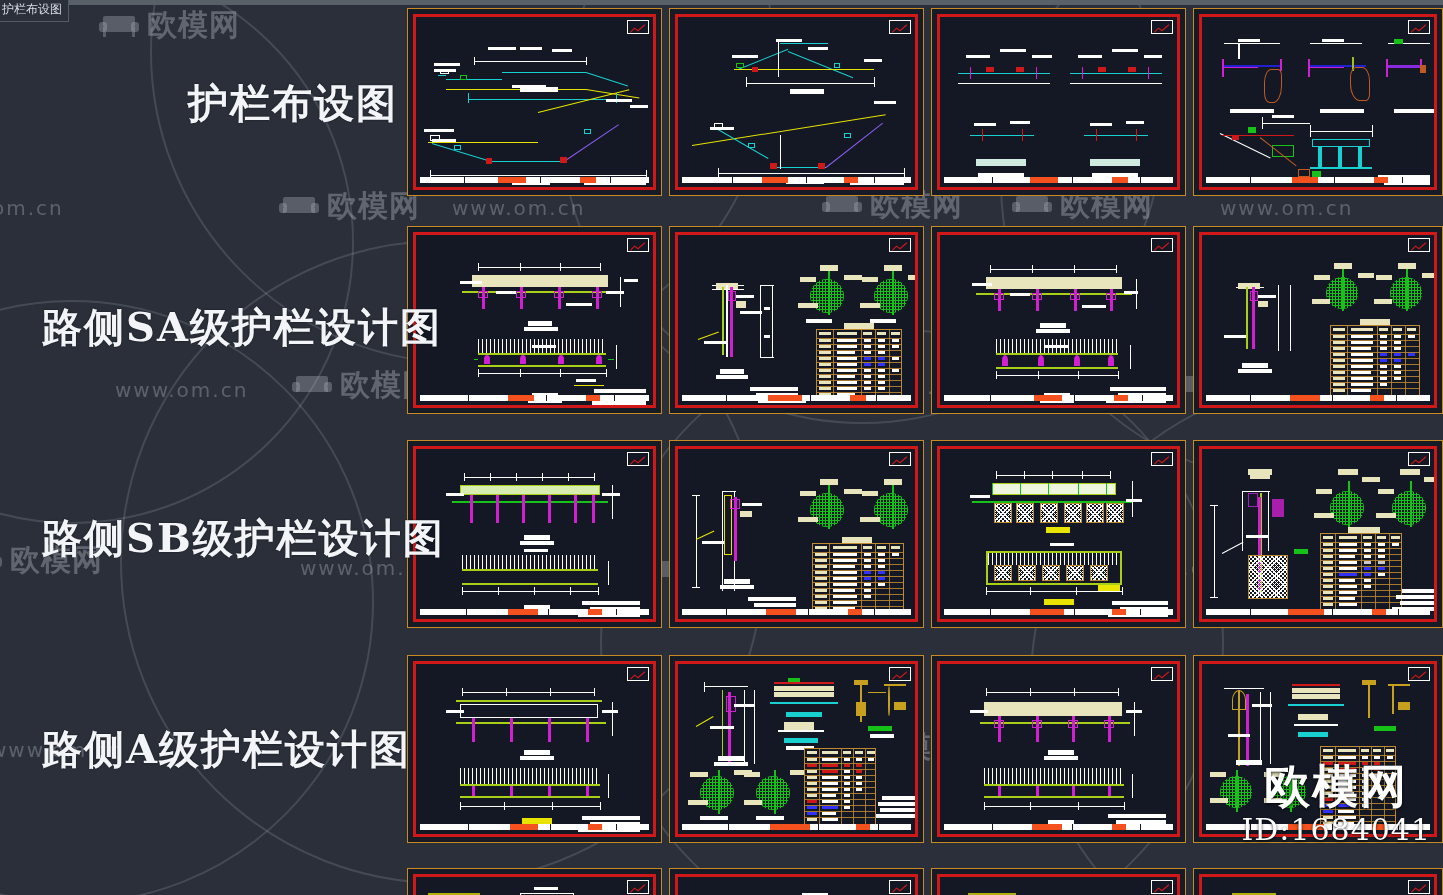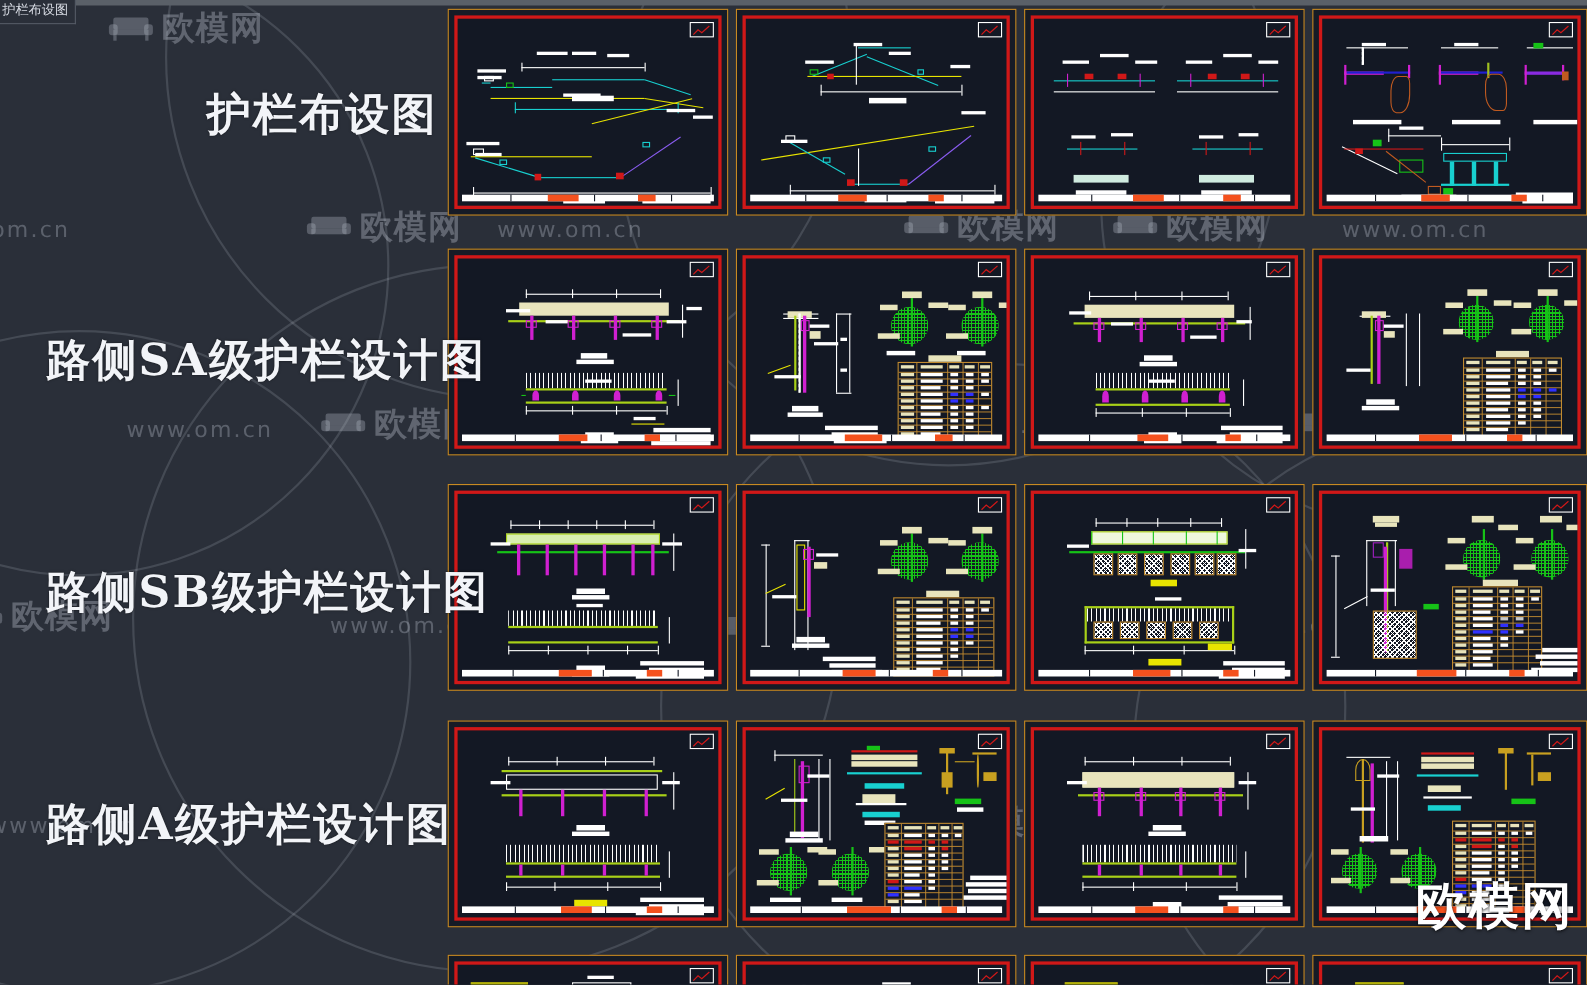--- a/index.html
+++ b/index.html
@@ -1579,13 +1579,14 @@
             <polyline points="2,11 7,6 11,9 19,2" fill="none" stroke="#d01818" stroke-width="1.3"></polyline>
           </svg>
       </div>
       <div class="bx" style="left:30px;top:16px;width:44px;height:10px;border:1px solid #e8e400;background:#e8e400;opacity:.75;"></div>
     </div>
   </div>
 </div>
 
 <div id="brand">
   <div class="b-name">欧模网</div>
+  <div class="b-id">ID:1684041</div>
 </div>
 
 </body></html>

